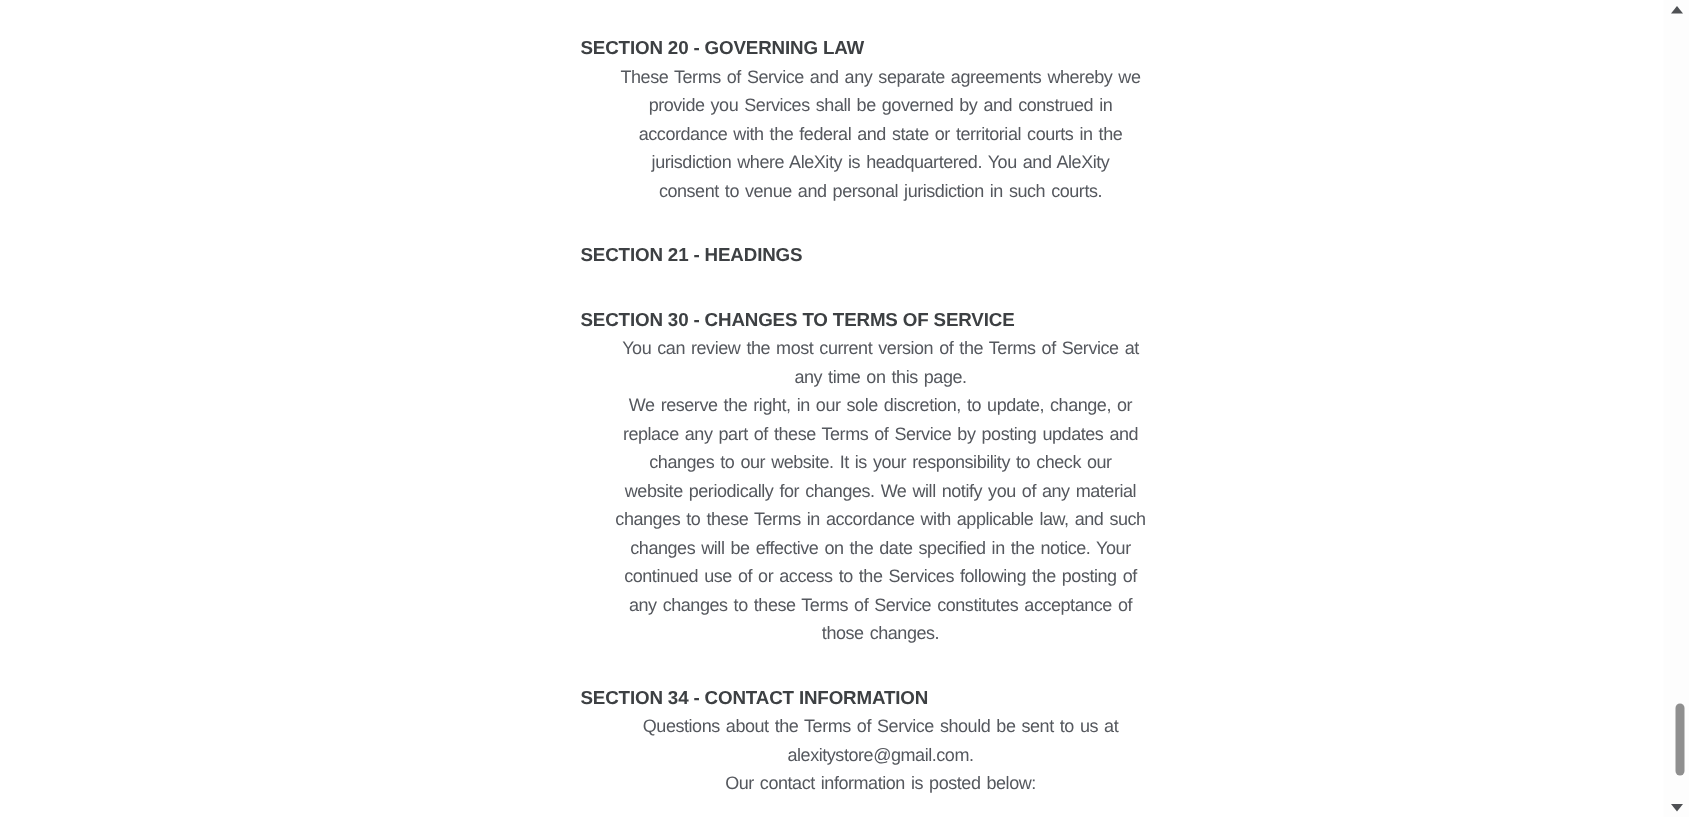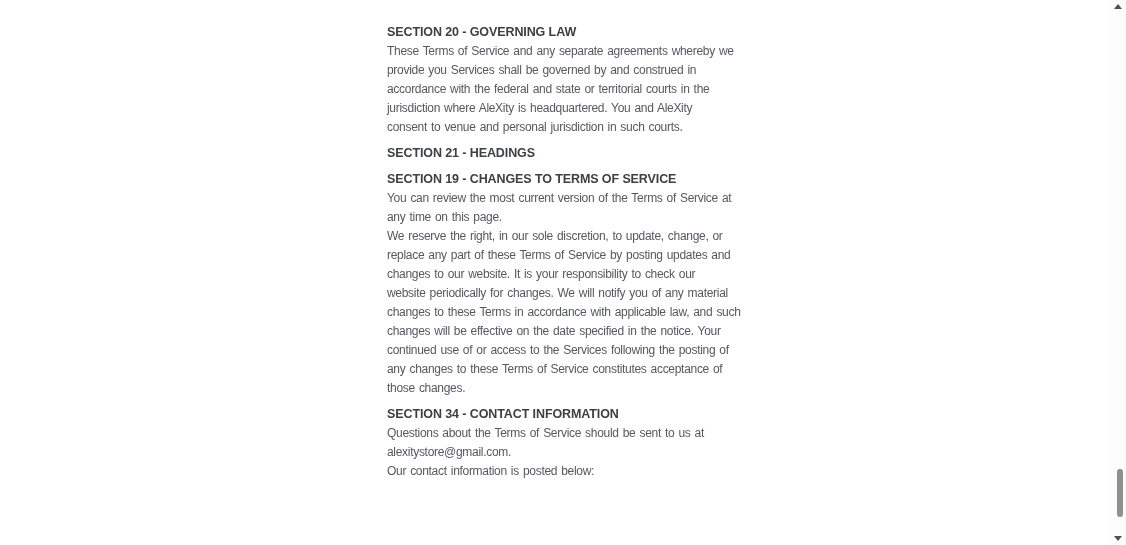--- a/index.html
+++ b/index.html
@@ -17,39 +17,40 @@
     height: 492px;
     background: #ffffff;
   }
   .content {
     position: absolute;
     left: 387px;
     top: 23px;
     width: 400px;
   }
   .tos-section + .tos-section {
-    margin-top: 7px;
+    margin-top: 24px;
   }
   .tos-heading {
     margin: 0;
     font-size: 12.5px;
     font-weight: bold;
     line-height: 19px;
     color: #3d4043;
     letter-spacing: -0.1px;
     white-space: pre;
   }
   .tos-body {
     margin: 0;
     font-size: 12px;
     line-height: 19px;
     color: #55585e;
     letter-spacing: -0.3px;
     word-spacing: 1px;
     white-space: pre;
+    text-align: center;
   }
   
   .scrollbar {
     position: absolute;
     top: 0;
     right: 0;
     width: 17px;
     height: 545px;
     background: #fdfdfd;
   }
@@ -104,21 +105,21 @@
 accordance with the federal and state or territorial courts in the
 jurisdiction where AleXity is headquartered. You and AleXity
 consent to venue and personal jurisdiction in such courts.</div>
     </section>
 
     <section class="tos-section">
       <h2 class="tos-heading">SECTION 21 - HEADINGS</h2>
     </section>
 
     <section class="tos-section">
-      <h2 class="tos-heading">SECTION 19 - CHANGES TO TERMS OF SERVICE</h2>
+      <h2 class="tos-heading">SECTION 30 - CHANGES TO TERMS OF SERVICE</h2>
       <div class="tos-body">You can review the most current version of the Terms of Service at
 any time on this page.
 We reserve the right, in our sole discretion, to update, change, or
 replace any part of these Terms of Service by posting updates and
 changes to our website. It is your responsibility to check our
 website periodically for changes. We will notify you of any material
 changes to these Terms in accordance with applicable law, and such
 changes will be effective on the date specified in the notice. Your
 continued use of or access to the Services following the posting of
 any changes to these Terms of Service constitutes acceptance of

